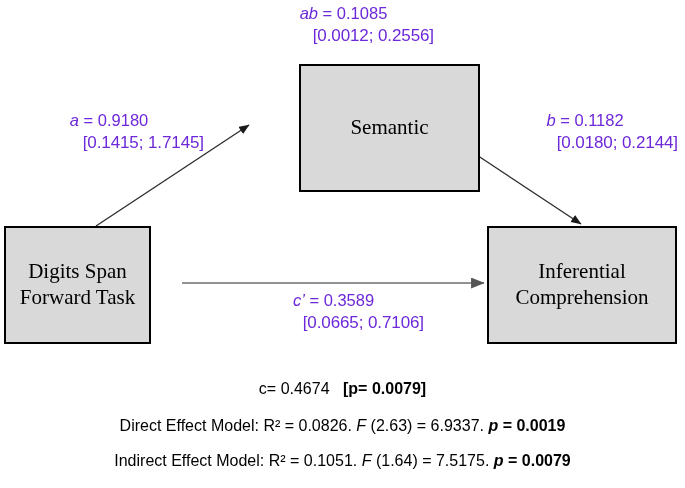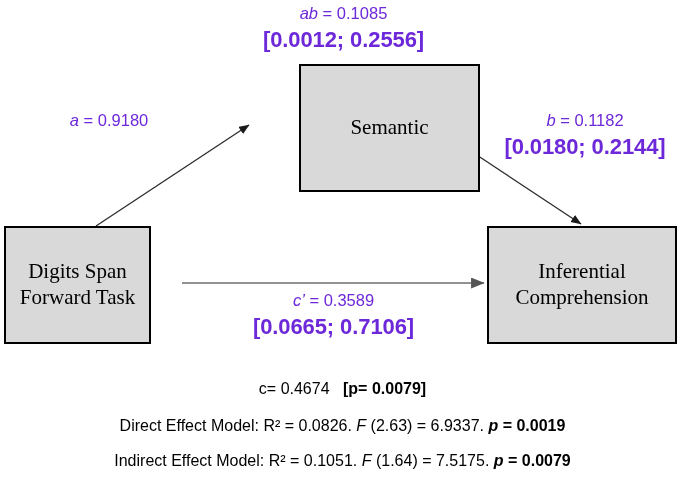--- a/index.html
+++ b/index.html
@@ -53,23 +53,24 @@
     display: block;
     font-size: 16.5px;
     font-weight: normal;
   }
   .path-label .coef .sym {
     font-style: italic;
     font-weight: normal;
   }
   .path-label .ci {
     display: block;
-    font-size: 22px;
-    font-weight: bold;
+    font-size: 17px;
+    font-weight: normal;
     letter-spacing: -0.1px;
+    text-align: right;
   }
   .stat-line {
     position: absolute;
     width: 685px;
     left: 0;
     text-align: center;
     color: #000000;
     font-family: "Liberation Sans", sans-serif;
     font-size: 16px;
     white-space: nowrap;
@@ -113,20 +114,21 @@
     <span class="node-label"><span>Inferential</span><br><span>Comprehension</span></span>
   </div>
 
   <div class="path-label" style="left:253px; top:3px; width:181px;">
     <span class="coef"><span class="sym">ab</span><span> = </span><span>0.1085</span></span>
     <span class="ci">[0.0012; 0.2556]</span>
   </div>
 
   <div class="path-label" style="left:14px; top:110px; width:190px;">
     <span class="coef"><span class="sym">a</span><span> = </span><span>0.9180</span></span>
+    <span class="ci">[0.1415; 1.7145]</span>
   </div>
 
   <div class="path-label" style="left:492px; top:110px; width:186px;">
     <span class="coef"><span class="sym">b</span><span> = </span><span>0.1182</span></span>
     <span class="ci">[0.0180; 0.2144]</span>
   </div>
 
   <div class="path-label" style="left:243px; top:290px; width:181px;">
     <span class="coef"><span class="sym">c’</span><span> = </span><span>0.3589</span></span>
     <span class="ci">[0.0665; 0.7106]</span>

